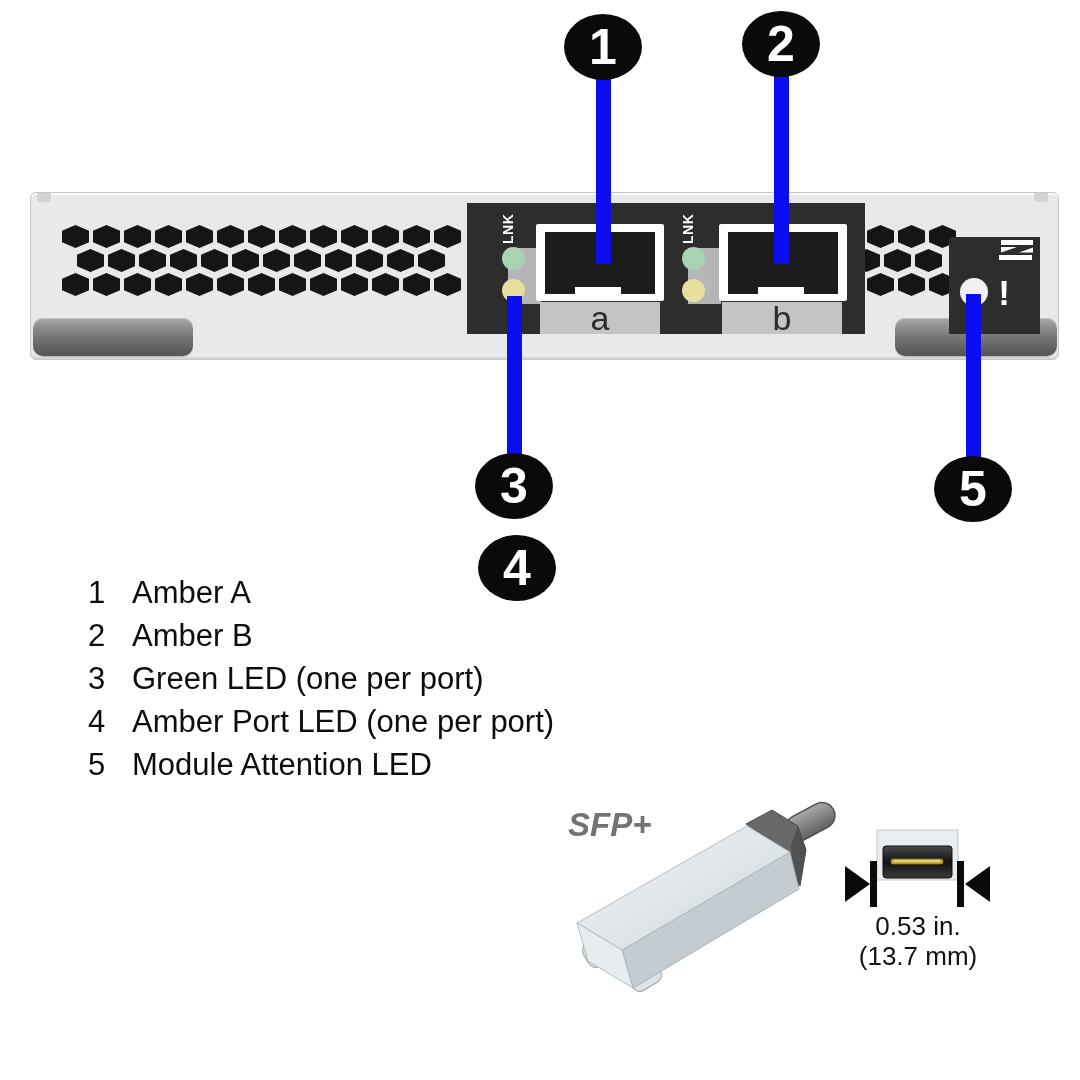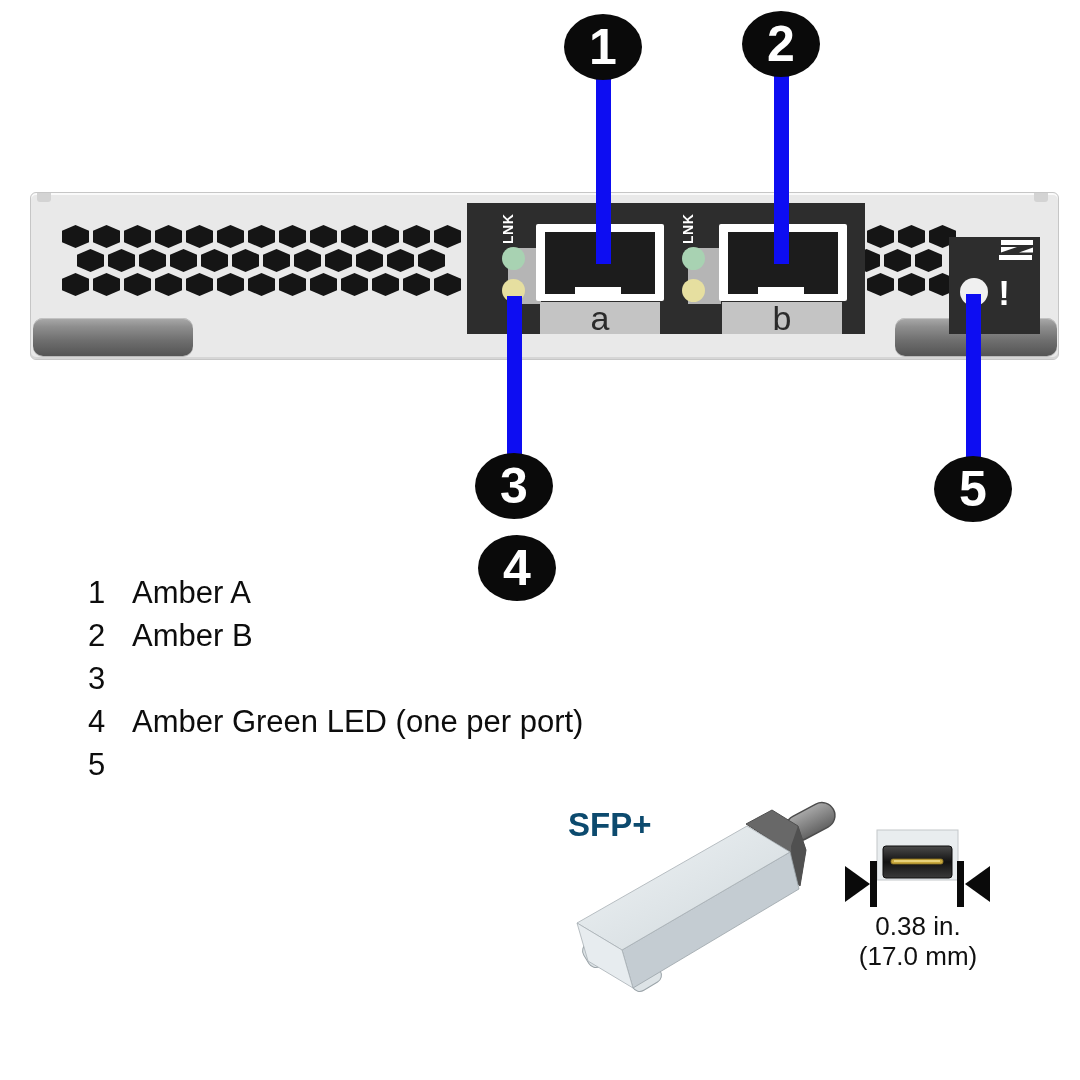--- a/index.html
+++ b/index.html
@@ -57,21 +57,21 @@
   .cline{position:absolute;width:15px;background:var(--callout-line,#0d0df2);}
   .callout{position:absolute;width:78px;height:66px;border-radius:50%;background:#0a0a0a;
            color:#ffffff;font-size:50px;font-weight:bold;display:flex;align-items:center;justify-content:center;}
 
   
   .legend{position:absolute;left:88px;top:571px;color:#0d0d0d;font-size:31px;}
   .legend-row{display:flex;height:43px;line-height:43px;}
   .legend-num{width:44px;}
 
   
-  .sfp-title{position:absolute;left:568px;top:806px;font-size:33px;font-weight:600;color:#0c4a6e;}
+  .sfp-title{position:absolute;left:568px;top:806px;font-size:33px;font-weight:600;color:#737373;font-style:italic;}
   .sfp-svg{position:absolute;left:560px;top:795px;}
   .dim-in{position:absolute;left:858px;top:911px;width:120px;text-align:center;font-size:26px;color:#111;}
   .dim-mm{position:absolute;left:848px;top:941px;width:140px;text-align:center;font-size:26px;color:#111;}
   .gold{fill:var(--gold-contact,#c9a93f);}
 </style>
 </head>
 <body>
 
 <div class="canvas">
 
@@ -181,27 +181,29 @@
     <div class="legend-row">
       <span class="legend-num">1</span>
       <span class="legend-text">Amber A</span>
     </div>
     <div class="legend-row">
       <span class="legend-num">2</span>
       <span class="legend-text">Amber B</span>
     </div>
     <div class="legend-row">
       <span class="legend-num">3</span>
+      <span class="legend-text">Green LED (one per port)</span>
     </div>
     <div class="legend-row">
       <span class="legend-num">4</span>
-      <span class="legend-text">Amber Green LED (one per port)</span>
+      <span class="legend-text">Amber Port LED (one per port)</span>
     </div>
     <div class="legend-row">
       <span class="legend-num">5</span>
+      <span class="legend-text">Module Attention LED</span>
     </div>
   </div>
 
   <div class="sfp-title">SFP+</div>
 
   <svg class="sfp-svg" width="440" height="215" viewBox="560 795 440 215">
     <defs>
       <linearGradient id="gradTop" x1="0" y1="0" x2="1" y2="1">
         <stop offset="0" stop-color="#f0f4f6"></stop>
           <stop offset="1" stop-color="#cfd7db"></stop>
@@ -235,16 +237,16 @@
       <rect x="894" y="860" width="46" height="2" fill="#e8d27a"></rect>
     </g>
     <g fill="#0a0a0a">
       <rect x="870" y="861" width="7" height="46"></rect>
       <rect x="957" y="861" width="7" height="46"></rect>
       <polygon points="845,866 870,884 845,902"></polygon>
       <polygon points="990,866 965,884 990,902"></polygon>
     </g>
   </svg>
 
-  <div class="dim-in">0.38 in.</div>
-  <div class="dim-mm">(17.0 mm)</div>
+  <div class="dim-in">0.53 in.</div>
+  <div class="dim-mm">(13.7 mm)</div>
 
 </div>
 
 </body></html>

